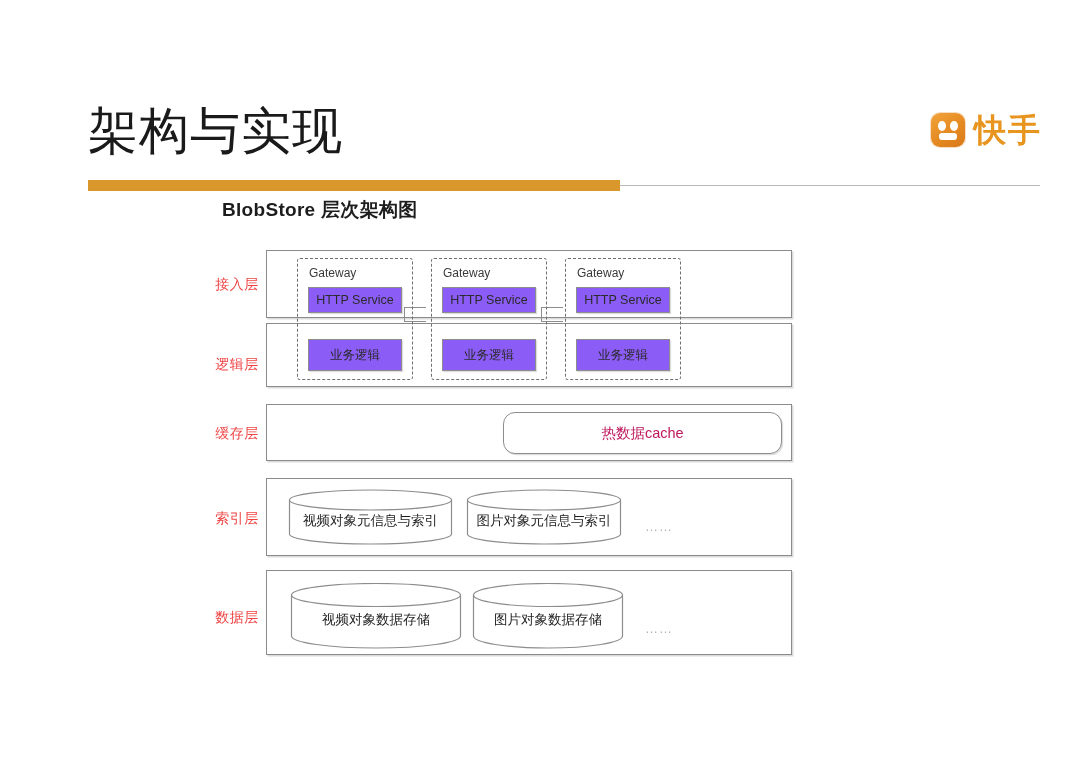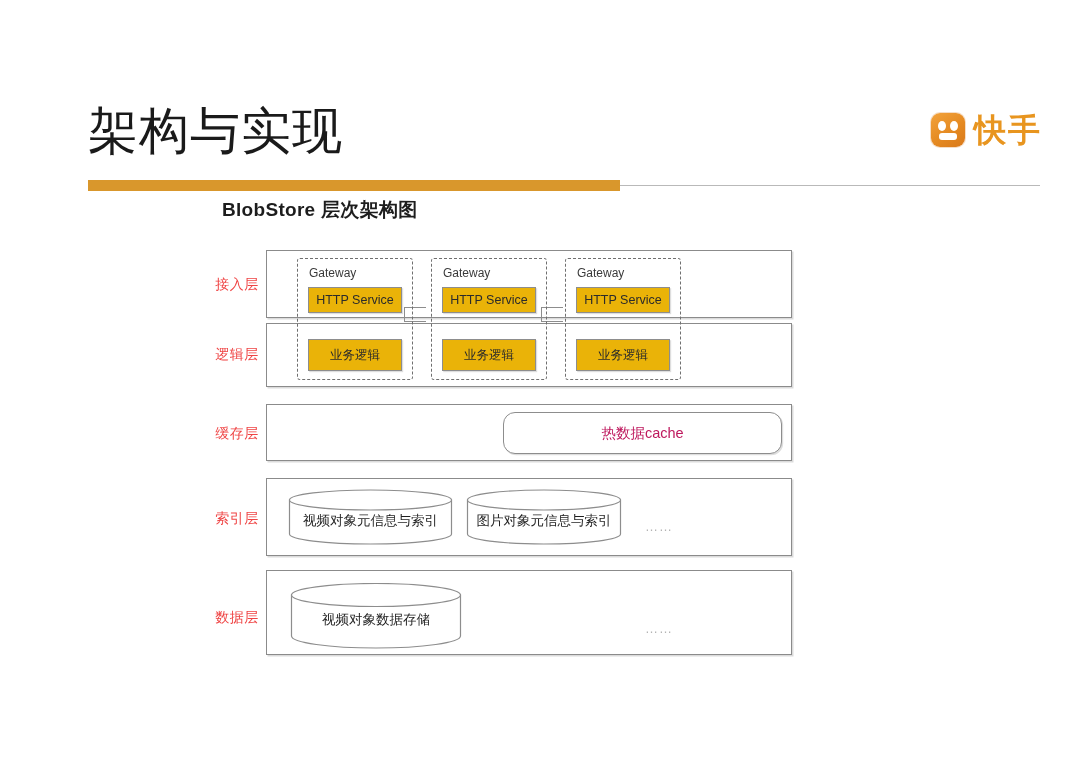--- a/index.html
+++ b/index.html
@@ -89,21 +89,21 @@
     background:transparent;
     box-sizing:border-box;
   }
   .gw-label{
     position:absolute;left:11px;top:7px;
     font-size:12px;color:#3a3a3a;
   }
   .inner-box{
     position:absolute;
     border:1.2px solid #8d8d8d;
-    background:#eab308;
+    background:#8b5cf6;
     box-shadow:1.2px 1.2px 0 rgba(0,0,0,.13);
     display:flex;align-items:center;justify-content:center;
     font-size:12.5px;color:#2b2b2b;
     box-sizing:border-box;
   }
   .connector{
     position:absolute;
     width:22px;height:15px;
     border-top:1.2px solid #8d8d8d;
     border-bottom:1.2px solid #8d8d8d;
@@ -154,21 +154,21 @@
 </div>
 
 <div id="divider-line"></div>
 <div id="divider-bar"></div>
 
 <div id="diagram-title">BlobStore 层次架构图</div>
 
 <div id="diagram">
 
   <div class="layer-label" style="left:202px;top:276px;">接入层</div>
-  <div class="layer-label" style="left:202px;top:346px;">逻辑层</div>
+  <div class="layer-label" style="left:202px;top:356px;">逻辑层</div>
   <div class="layer-label" style="left:202px;top:425px;">缓存层</div>
   <div class="layer-label" style="left:202px;top:510px;">索引层</div>
   <div class="layer-label" style="left:202px;top:609px;">数据层</div>
 
   <div class="band" style="top:250px;height:68px;"></div>
   <div class="band" style="top:323px;height:64px;"></div>
   <div class="band" style="top:404px;height:57px;"></div>
   <div class="band" style="top:478px;height:78px;"></div>
   <div class="band" style="top:570px;height:85px;"></div>
 
@@ -214,16 +214,23 @@
   <div class="ellipsis" style="left:645px;top:519px;">……</div>
 
   <div class="cyl" style="left:290px;top:583px;width:172px;height:66px;">
     <svg width="172" height="66" viewBox="0 0 172 66">
       <path d="M1.5 12 L1.5 53 A84.5 12 0 0 0 170.5 53 L170.5 12 Z" fill="#ffffff" stroke="#8d8d8d" stroke-width="1.2"></path>
       <ellipse cx="86" cy="12" rx="84.5" ry="11.5" fill="#ffffff" stroke="#8d8d8d" stroke-width="1.2"></ellipse>
     </svg>
     <div class="cyl-text">视频对象数据存储</div>
   </div>
 
+  <div class="cyl" style="left:472px;top:583px;width:152px;height:66px;">
+    <svg width="152" height="66" viewBox="0 0 152 66">
+      <path d="M1.5 12 L1.5 53 A74.5 12 0 0 0 150.5 53 L150.5 12 Z" fill="#ffffff" stroke="#8d8d8d" stroke-width="1.2"></path>
+      <ellipse cx="76" cy="12" rx="74.5" ry="11.5" fill="#ffffff" stroke="#8d8d8d" stroke-width="1.2"></ellipse>
+    </svg>
+    <div class="cyl-text">图片对象数据存储</div>
+  </div>
 
   <div class="ellipsis" style="left:645px;top:621px;">……</div>
 
 </div>
 
 </body></html>

